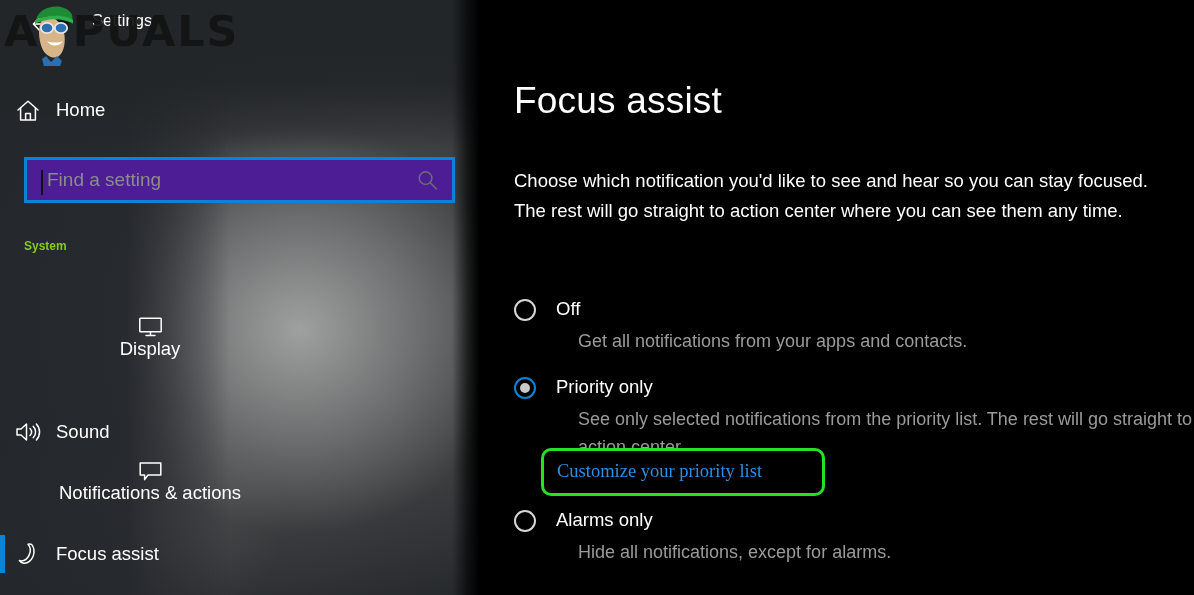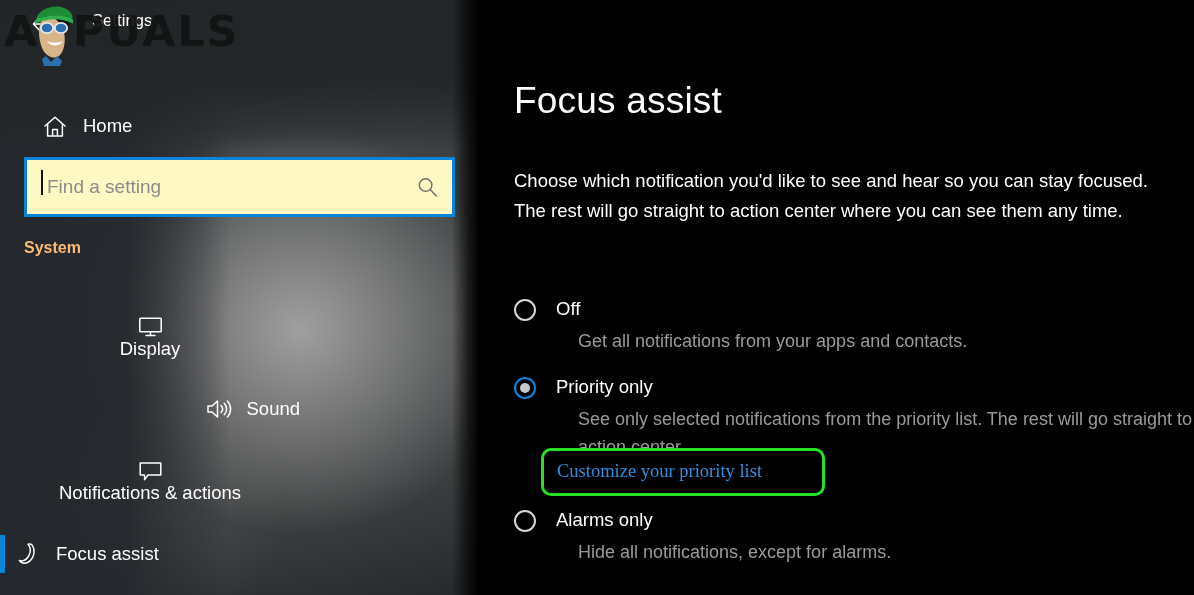--- a/index.html
+++ b/index.html
@@ -109,42 +109,41 @@
   }
   #watermark-mascot {
     position: absolute;
     left: 22px; top: 0px;
     z-index: 2;
   }
 
   
   #home-row {
     position: absolute;
-    left: 0; top: 104px;
+    left: 0; top: 88px;
     width: 300px; height: 44px;
     display: flex; align-items: center;
     z-index: 5;
-    padding-left: 27px;
   }
   #home-row .nav-icon {
     width: 56px;
     display: flex; justify-content: center; align-items: center;
   }
   #home-row .nav-label {
     font-size: 18.5px;
     color: #ffffff;
     white-space: nowrap;
   }
 
   
   #search-box {
     position: absolute;
     left: 24px; top: 157px;
-    width: 431px; height: 60px;
-    background: #fef9c3;
+    width: 431px; height: 46px;
+    background: #4c1d95;
     border: 3px solid #0a84d8;
     display: flex; align-items: center;
     z-index: 5;
   }
   #search-caret {
     position: absolute;
     left: 14px; top: 10px;
     width: 1.5px; height: 25px;
     background: #111111;
   }
@@ -160,23 +159,23 @@
     position: absolute;
     right: 14px; top: 50%;
     transform: translateY(-50%);
     display: flex;
   }
 
   
   #section-title {
     position: absolute;
     left: 24px; top: 239px;
-    font-size: 16px;
+    font-size: 12px;
     font-weight: bold;
-    color: #fdba74;
+    color: #84cc16;
     z-index: 5;
     white-space: nowrap;
   }
   .nav-item {
     position: absolute;
     left: 0;
     width: 300px; height: 44px;
     display: flex; align-items: center;
     z-index: 5;
   }
@@ -363,21 +362,21 @@
       <span class="nav-icon">
         <svg width="25" height="22" viewBox="0 0 25 22" aria-hidden="true">
           <rect x="1.8" y="2.2" width="21.4" height="13.6" rx="0.8" fill="none" stroke="#ffffff" stroke-width="1.5"></rect>
           <path d="M12.5 15.8 L12.5 19" stroke="#ffffff" stroke-width="1.5"></path>
           <path d="M8 19.6 L17 19.6" stroke="#ffffff" stroke-width="1.5" stroke-linecap="round"></path>
         </svg>
       </span>
       <span class="nav-label">Display</span>
     </div>
 
-    <div class="nav-item" style="top:387px;justify-content:flex-end;">
+    <div class="nav-item" style="top:410px;">
 
       <span class="nav-icon">
         <svg width="26" height="22" viewBox="0 0 26 22" aria-hidden="true">
           <path d="M2 8 L6 8 L11.5 3 L11.5 19 L6 14 L2 14 Z" fill="none" stroke="#ffffff" stroke-width="1.5" stroke-linejoin="round"></path>
           <path d="M15 7.5 C17 9.6 17 12.4 15 14.5" fill="none" stroke="#ffffff" stroke-width="1.5" stroke-linecap="round"></path>
           <path d="M18.2 5.2 C21.4 8.6 21.4 13.4 18.2 16.8" fill="none" stroke="#ffffff" stroke-width="1.5" stroke-linecap="round"></path>
           <path d="M21.4 3 C25.6 7.6 25.6 14.4 21.4 19" fill="none" stroke="#ffffff" stroke-width="1.5" stroke-linecap="round"></path>
         </svg>
       </span>
       <span class="nav-label">Sound</span>

